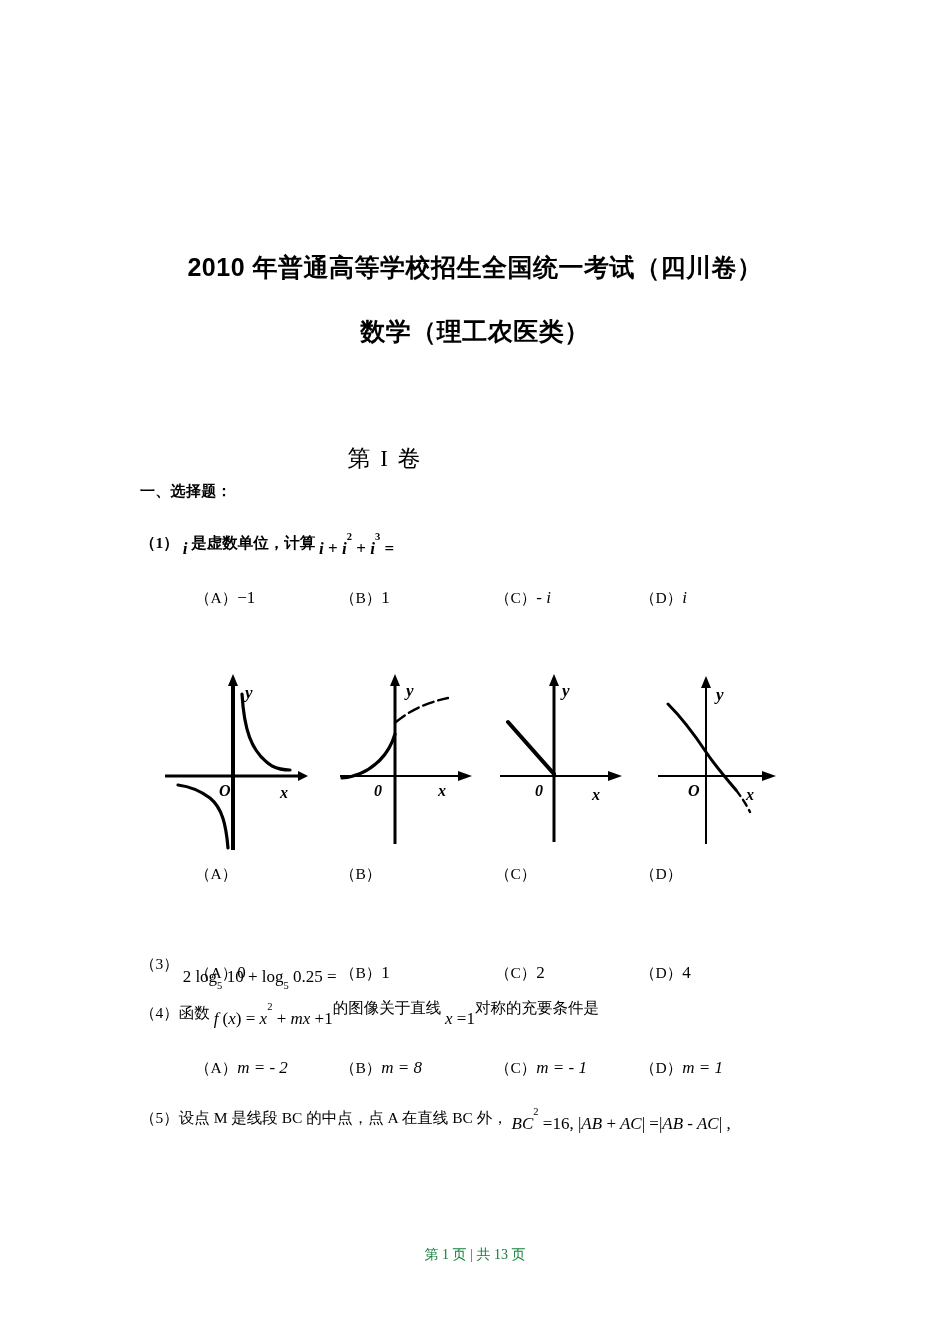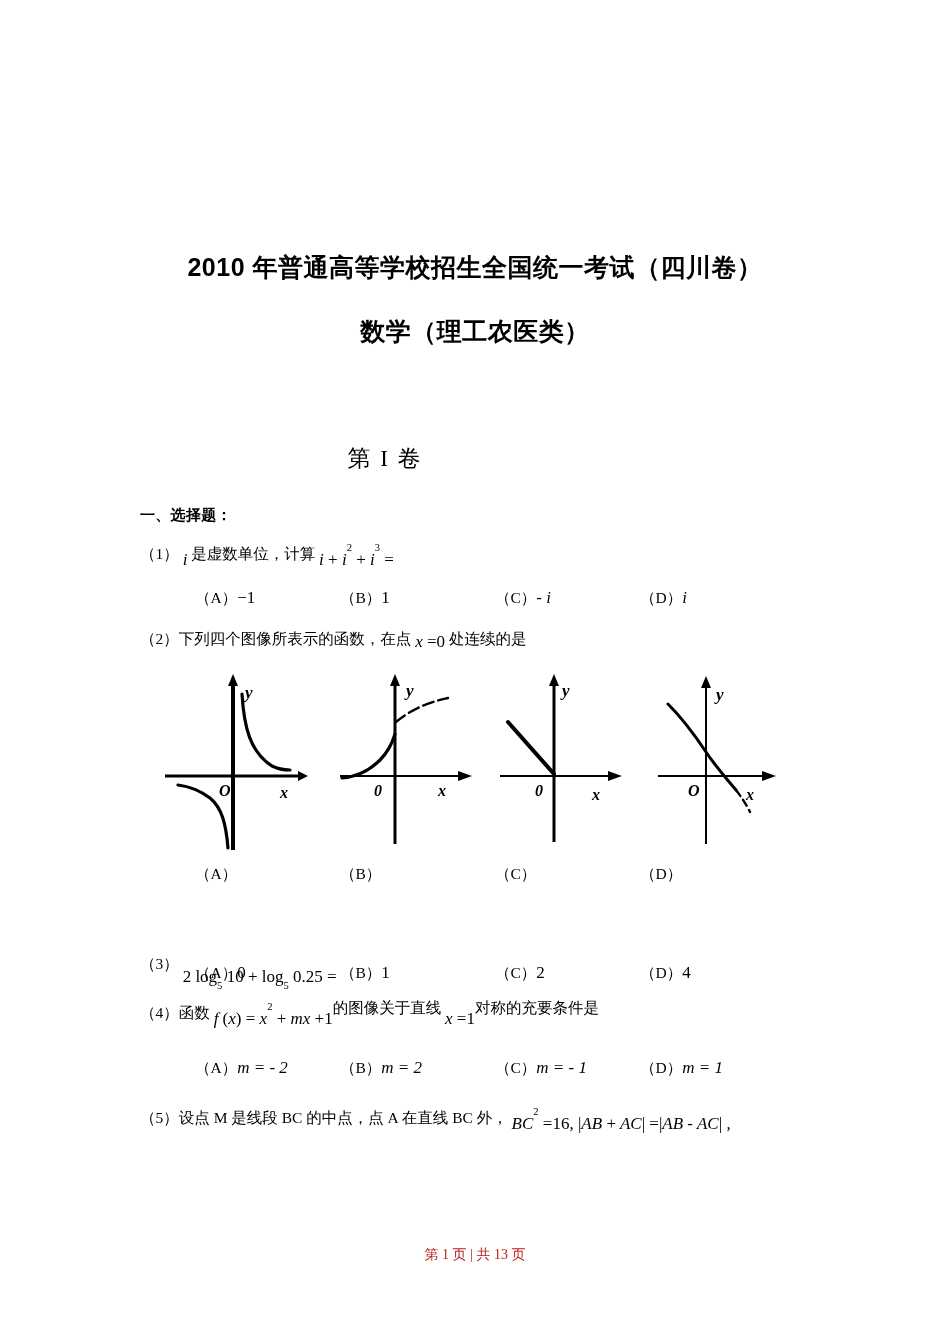--- a/index.html
+++ b/index.html
@@ -42,21 +42,21 @@
     width: 770px;
     text-align: center;
     font-family: "Liberation Serif", "DejaVu Serif", serif;
     font-size: 23px;
     letter-spacing: 2px;
   }
 
   
   .section-head {
     position: absolute;
-    left: 140px; top: 506px;
+    left: 140px; top: 482px;
     font-family: "Liberation Sans", "DejaVu Sans", sans-serif;
     font-size: 15px;
     font-weight: 700;
     letter-spacing: 0.3px;
   }
 
   
   .q {
     position: absolute;
     left: 140px;
@@ -136,57 +136,50 @@
   }
 
   
   .footer {
     position: absolute;
     left: 0; top: 1246px;
     width: 950px;
     text-align: center;
     font-family: "Liberation Serif", "DejaVu Serif", serif;
     font-size: 14px;
-    color: #b91c1c;
+    color: #15803d;
   }
 </style>
 </head>
 <body>
 
 <div class="page">
 
   <div class="doc-title title-1">2010 年普通高等学校招生全国统一考试（四川卷）</div>
   <div class="doc-title title-2">数学（理工农医类）</div>
 
   <div class="juan-title">第 I 卷</div>
 
   <div class="section-head">一、选择题：</div>
 
-  <div class="q" style="top:542px;">
+  <div class="q" style="top:531px;font-weight:bold;">
     <span class="q-stem">
       <span class="cn">（1）</span>
       <span class="mth"><i>i</i></span>
       <span class="cn">是虚数单位，计算</span>
       <span class="mth"><i>i</i> <span class="rm">+</span> <i>i</i><sup>2</sup> <span class="rm">+</span> <i>i</i><sup>3</sup> <span class="rm">=</span></span>
     </span>
   </div>
   <div class="opts" style="top:588px;">
     <span class="opt o1"><span class="lbl">（A）</span><span class="val plain">−1</span></span>
     <span class="opt o2"><span class="lbl">（B）</span><span class="val plain">1</span></span>
     <span class="opt o3"><span class="lbl">（C）</span><span class="val">- i</span></span>
     <span class="opt o4"><span class="lbl">（D）</span><span class="val">i</span></span>
   </div>
 
-  <div class="q" style="top:628px;">
-    <span class="q-stem">
-      <span class="cn">（2）</span><span class="cn">下列四个图像所表示的函数，在点</span>
-      <span class="mth" style="top:3px;"><i>x</i> <span class="rm">=0</span></span>
-      <span class="cn">处连续的是</span>
-    </span>
-  </div>
 
   <div class="graph-strip">
 
     <div class="graph g-a">
       <svg width="150" height="185" viewBox="0 0 150 185">
 
         <line x1="5" y1="104" x2="138" y2="104" stroke="#000" stroke-width="3"></line>
         <polygon points="138,99 148,104 138,109" fill="#000"></polygon>
 
         <line x1="73" y1="178" x2="73" y2="14" stroke="#000" stroke-width="4"></line>
@@ -269,21 +262,21 @@
 
   <div class="q" style="top:1001px;">
     <span class="q-stem">
       <span class="cn">（4）</span><span class="cn">函数</span>
       <span class="mth"><i>f</i> <span class="rm">(</span><i>x</i><span class="rm">) =</span> <i>x</i><sup>2</sup> <span class="rm">+</span> <i>mx</i> <span class="rm">+1</span></span><span class="cn" style="position:relative; top:-5px;">的图像关于直线</span>
       <span class="mth"><i>x</i> <span class="rm">=1</span></span><span class="cn" style="position:relative; top:-5px;">对称的充要条件是</span>
     </span>
   </div>
   <div class="opts" style="top:1058px;">
     <span class="opt o1"><span class="lbl">（A）</span><span class="val">m = - 2</span></span>
-    <span class="opt o2"><span class="lbl">（B）</span><span class="val">m = 2</span></span>
+    <span class="opt o2"><span class="lbl">（B）</span><span class="val">m = 8</span></span>
     <span class="opt o3"><span class="lbl">（C）</span><span class="val">m = - 1</span></span>
     <span class="opt o4"><span class="lbl">（D）</span><span class="val">m = 1</span></span>
   </div>
 
   <div class="q" style="top:1106px;">
     <span class="q-stem">
       <span class="cn">（5）</span><span class="cn">设点 M 是线段 BC 的中点，点 A 在直线 BC 外，</span>
       <span class="mth"><i>BC</i><sup>2</sup> <span class="rm">=16,</span> <span class="rm">|</span><i>AB</i> <span class="rm">+</span> <i>AC</i><span class="rm">|</span> <span class="rm">=|</span><i>AB</i> <span class="rm">-</span> <i>AC</i><span class="rm">|</span> <span class="rm">,</span></span>
     </span>
   </div>

